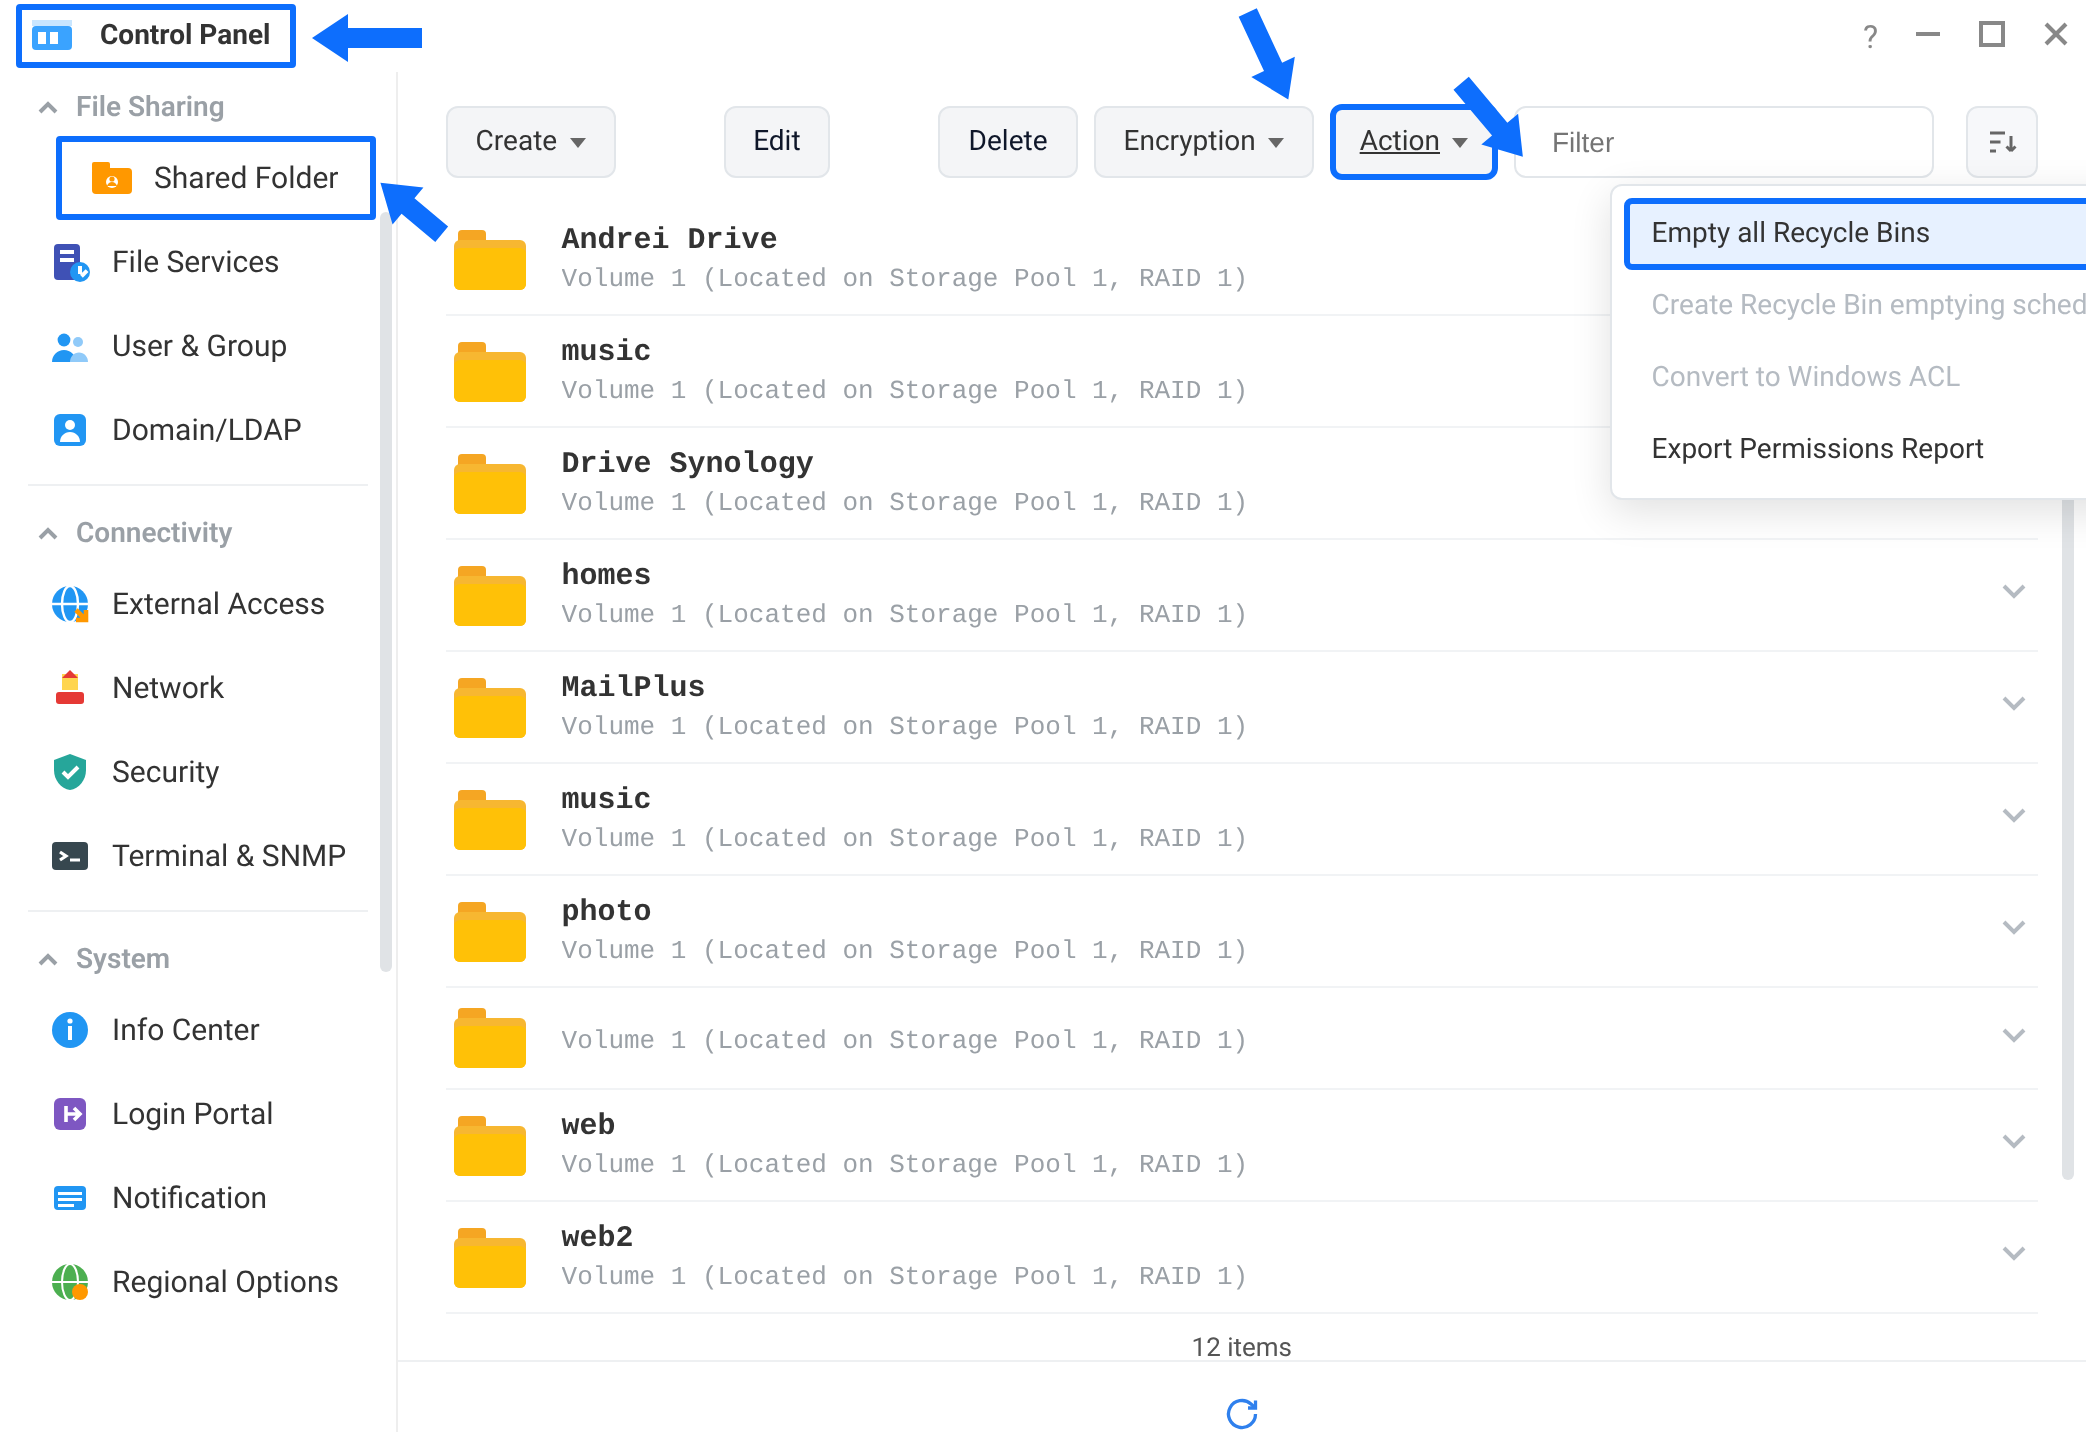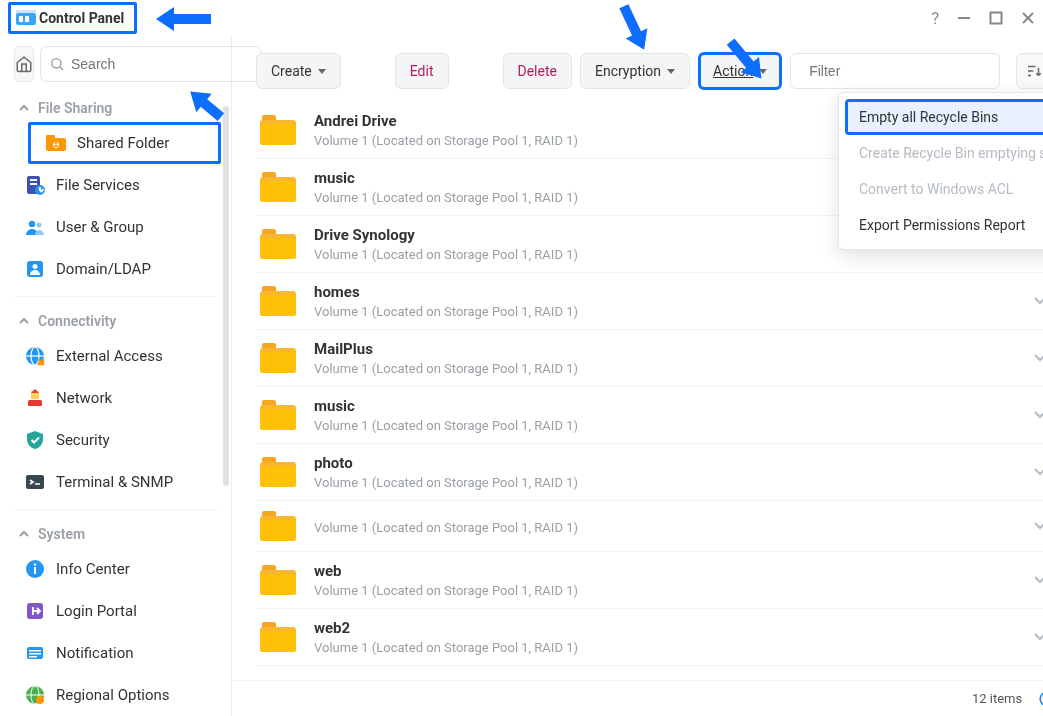--- a/index.html
+++ b/index.html
@@ -17,21 +17,21 @@
   .titlebar {
     height: 36px;
     display: flex;
     align-items: center;
     padding: 0 8px;
     position: relative;
   }
   .titlebar-left {
     display: flex;
     align-items: center;
-    gap: 2px;
+    gap: 13px;
     border: 3px solid #0d6efd;
     padding: 2px 10px 2px 4px;
     border-radius: 2px;
   }
   .titlebar-icon {
     width: 22px;
     height: 22px;
     display:flex;
     align-items:center;
     justify-content:center;
@@ -177,21 +177,21 @@
     border: 1px solid #e2e6ea;
     background: #f4f5f7;
     border-radius: 6px;
     display: flex;
     align-items: center;
     gap: 6px;
     cursor: pointer;
     font-size: 14px;
     color: #333;
   }
-  .btn.disabled { color: #be185d; cursor: default; margin-left: 46px; }
+  .btn.disabled { color: #0f172a; cursor: default; margin-left: 46px; }
   .btn .caret {
     width:0;height:0;border-left:4px solid transparent;border-right:4px solid transparent;border-top:5px solid #666;
     margin-top:1px;
   }
   .btn.highlight-box {
     border: 3px solid #0d6efd;
     padding: 0 12px;
     height: 38px;
     text-decoration: underline;
   }
@@ -260,20 +260,21 @@
     position:absolute;
     right:6px; top:8px; width:6px; height:480px;
     background:#e0e3e6; border-radius:3px;
   }
   .row {
     display: flex;
     align-items: center;
     gap: 18px;
     padding: 10px 4px;
     border-bottom: 1px solid #f1f3f5;
+    font-family: Liberation Mono, monospace;
   }
   .folder-icon {
     width: 36px;
     height: 30px;
     position: relative;
     flex-shrink:0;
   }
   .folder-icon .tab { position:absolute;top:0;left:2px;width:14px;height:6px;background:#f5a623;border-radius:2px 2px 0 0;}
   .folder-icon .body { position:absolute;top:5px;left:0;width:36px;height:25px;background:#f7b731;border-radius:3px;}
   .folder-icon .front { position:absolute;top:9px;left:0;width:36px;height:21px;background:#ffc107;border-radius:3px;}
@@ -288,20 +289,21 @@
     height: 36px;
     border-top: 1px solid #eef0f2;
     display: flex;
     align-items: center;
     justify-content: flex-end;
     gap: 16px;
     padding: 0 20px;
     font-size: 13px;
     color: #555;
     background:#fff;
+    flex-direction:column;
   }
   .refresh-btn { color:#2f80ed; cursor:pointer; display:flex;}
 
   
   .arrow {
     position: absolute;
     z-index: 200;
     pointer-events: none;
   }
 </style>
@@ -337,35 +339,20 @@
           <line x1="2" y1="2" x2="12" y2="12" stroke="#888" stroke-width="2"></line>
           <line x1="12" y1="2" x2="2" y2="12" stroke="#888" stroke-width="2"></line>
         </svg>
     </span>
   </div>
 </div>
 
 <div class="body-row">
 
   <div class="sidebar">
-    <div class="home-search">
-      <div class="home-btn">
-        <svg width="18" height="18" viewBox="0 0 24 24" fill="none" stroke="#666" stroke-width="2">
-            <path d="M3 10l9-7 9 7v10a2 2 0 0 1-2 2H5a2 2 0 0 1-2-2z"></path>
-            <path d="M9 22V12h6v10"></path>
-          </svg>
-      </div>
-      <div class="search-wrap">
-        <svg width="16" height="16" viewBox="0 0 24 24" fill="none" stroke="#999" stroke-width="2">
-            <circle cx="11" cy="11" r="7"></circle>
-            <line x1="21" y1="21" x2="16.6" y2="16.6"></line>
-          </svg>
-        <input class="search-input" placeholder="Search" style="">
-      </div>
-    </div>
 
     <div class="section-header">
       <span class="chev">
         <svg width="10" height="10" viewBox="0 0 10 10">
             <path d="M1 7l4-4 4 4" fill="none" stroke="#9aa0a6" stroke-width="2"></path>
           </svg>
       </span>
       <span>File Sharing</span>
     </div>
 

